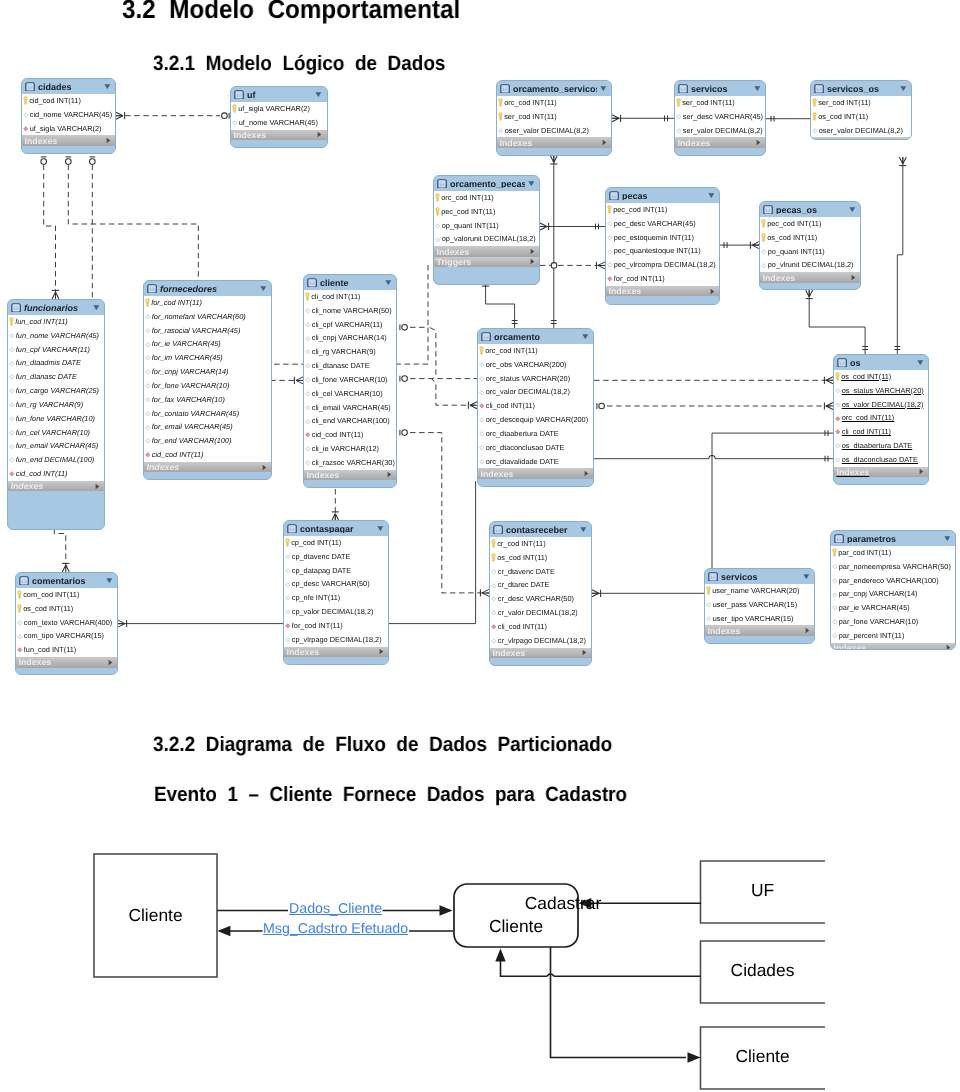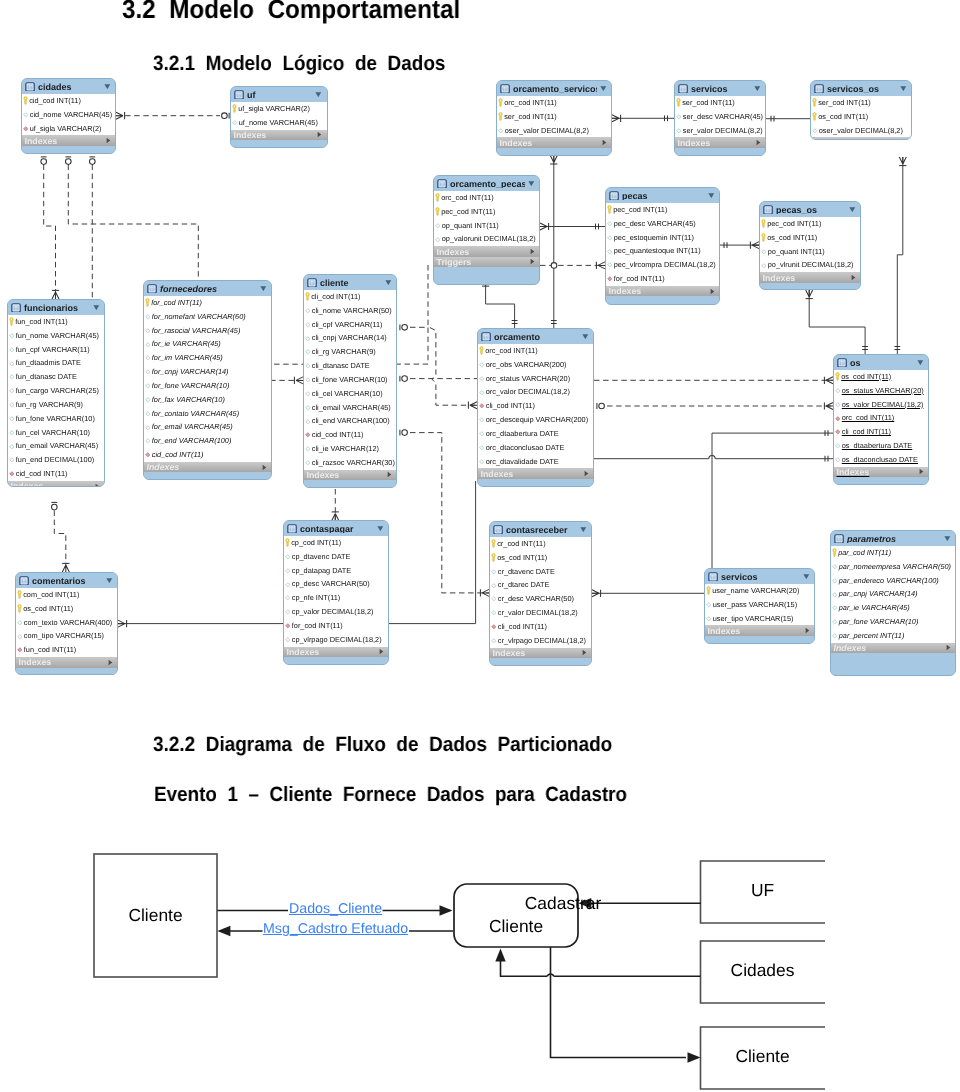--- a/index.html
+++ b/index.html
@@ -524,21 +524,21 @@
         </div>
   </div>
   <div class="bar">
         <span class="barlabel">Indexes</span>
         <svg class="barcaret" width="5.4" height="7" viewBox="0 0 11 14">
           <path d="M1.4 1.2v11.6l8-5.8Z" fill="#4d4d4d"></path>
         </svg>
       </div>
   <div class="foot"></div>
 </div>
-<div class="tbl" style="left:7px;top:299px;width:98px;height:188px;">
+<div class="tbl" style="left:7px;top:299px;width:98px;height:231px;font-style:italic;">
   <div class="thead">
         <svg class="ticon" width="10.1" height="9.9" viewBox="0 0 21 21">
           <rect x="1.6" y="1.6" width="17.8" height="17.8" rx="2.8" fill="#e7eff8" stroke="#25477c" stroke-width="2.6"></rect>
           <rect x="5.2" y="5.2" width="10.6" height="10.6" fill="#9cb9d4"></rect>
           <path d="M5.2 8.0h10.6M9.0 5.2v10.6M12.4 5.2v10.6" stroke="#eef4fa" stroke-width="1.2"></path>
         </svg>
         <span class="tname">funcionarios</span>
         <svg class="caret" width="6.6" height="5.5" viewBox="0 0 14 12">
           <path d="M0.6 0.8h12.8L7 11.2Z" fill="#41647f"></path>
         </svg>
@@ -1195,21 +1195,21 @@
         </div>
   </div>
   <div class="bar">
         <span class="barlabel">Indexes</span>
         <svg class="barcaret" width="5.4" height="7" viewBox="0 0 11 14">
           <path d="M1.4 1.2v11.6l8-5.8Z" fill="#4d4d4d"></path>
         </svg>
       </div>
   <div class="foot"></div>
 </div>
-<div class="tbl" style="left:830px;top:530px;width:126px;height:146px;font-style:italic;">
+<div class="tbl" style="left:830px;top:530px;width:126px;height:120px;">
   <div class="thead">
         <svg class="ticon" width="10.1" height="9.9" viewBox="0 0 21 21">
           <rect x="1.6" y="1.6" width="17.8" height="17.8" rx="2.8" fill="#e7eff8" stroke="#25477c" stroke-width="2.6"></rect>
           <rect x="5.2" y="5.2" width="10.6" height="10.6" fill="#9cb9d4"></rect>
           <path d="M5.2 8.0h10.6M9.0 5.2v10.6M12.4 5.2v10.6" stroke="#eef4fa" stroke-width="1.2"></path>
         </svg>
         <span class="tname">parametros</span>
         <svg class="caret" width="6.6" height="5.5" viewBox="0 0 14 12">
           <path d="M0.6 0.8h12.8L7 11.2Z" fill="#41647f"></path>
         </svg>

